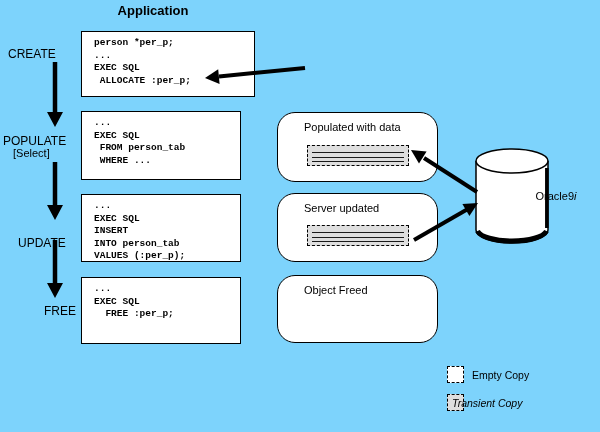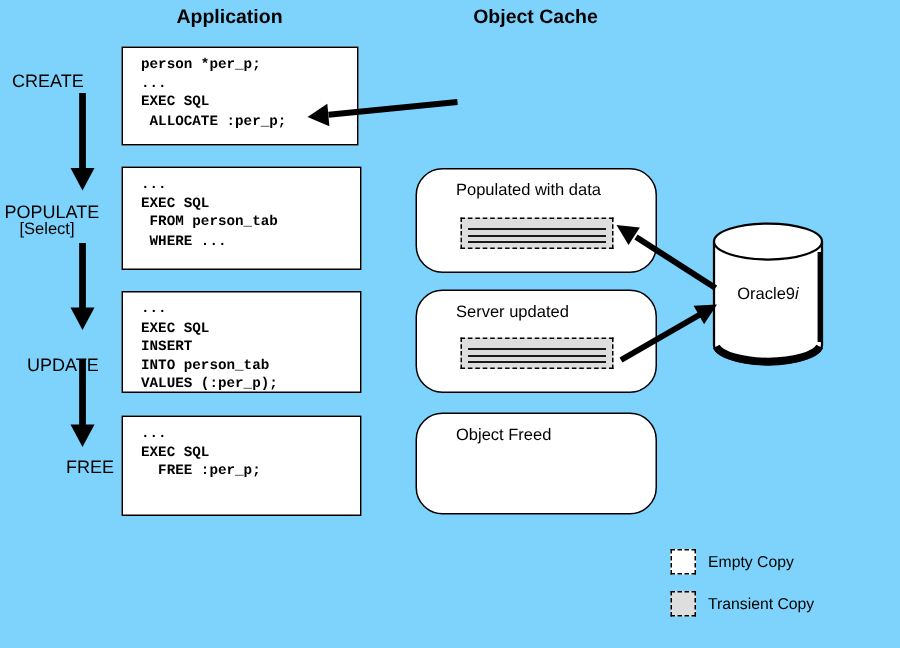--- a/index.html
+++ b/index.html
@@ -23,42 +23,41 @@
   }
   .cache-label{position:absolute;left:26px;top:8px;font-size:11px;white-space:nowrap;}
   .copy-rect{position:absolute;border:1px dashed #000;box-sizing:border-box;}
   .copy-rect.empty{background:#fff;}
   .copy-rect.transient{background:#dedede;}
   .transient-lines{
     position:absolute;left:4px;right:4px;top:3px;bottom:3px;
     background:repeating-linear-gradient(to bottom,transparent 0,transparent 3.2px,#1a1a1a 3.2px,#1a1a1a 4.4px);
   }
   .svg-overlay{position:absolute;left:0;top:0;pointer-events:none;}
-  .oracle-label{position:absolute;left:476px;top:190px;width:72px;text-align:center;font-size:11px;white-space:nowrap;}
+  .oracle-label{position:absolute;left:476px;top:190px;width:72px;text-align:center;font-size:11px;white-space:nowrap;padding-left:44px;}
   .oracle-label .it{font-style:italic;}
   .legend-swatch{position:absolute;width:17px;height:17px;border:1px dashed #000;box-sizing:border-box;}
   .legend-swatch.empty{background:#fff;}
   .legend-swatch.transient{background:#dedede;}
   .legend-label{position:absolute;font-size:10.5px;white-space:nowrap;}
 </style>
 </head>
 <body>
 
 <div class="stage">
 
   <div class="hdr" style="left:153px;top:3px;">Application</div>
-  <div class="hdr" style="left:357px;top:3px;">Object Cache</div>
 
   <div class="flow-label" style="left:8px;top:47px;">CREATE</div>
   <div class="flow-label" style="left:3px;top:134px;">POPULATE</div>
   <div class="flow-sub" style="left:13px;top:147px;">[Select]</div>
   <div class="flow-label" style="left:18px;top:236px;">UPDATE</div>
   <div class="flow-label" style="left:44px;top:304px;">FREE</div>
 
-  <div class="code-box" style="left:81px;top:31px;width:158px;height:66px;">
+  <div class="code-box" style="left:81px;top:31px;width:174px;height:66px;">
     <div class="code-line">person *per_p;</div>
     <div class="code-line">...</div>
     <div class="code-line">EXEC SQL</div>
     <div class="code-line"> ALLOCATE :per_p;</div>
   </div>
 
   <div class="code-box" style="left:81px;top:111px;width:160px;height:69px;">
     <div class="code-line">...</div>
     <div class="code-line">EXEC SQL</div>
     <div class="code-line"> FROM person_tab</div>
@@ -134,15 +133,15 @@
       <line x1="414" y1="240" x2="467" y2="209.5" stroke-width="4"></line>
       <polygon points="478,203 469.4,216.1 462.4,203.9" stroke="none"></polygon>
     </g>
   </svg>
 
   <div class="oracle-label"><span>Oracle9</span><span class="it">i</span></div>
 
   <div class="legend-swatch empty" style="left:447px;top:366px;"></div>
   <div class="legend-label" style="left:472px;top:369px;text-align:center;">Empty Copy</div>
   <div class="legend-swatch transient" style="left:447px;top:394px;"></div>
-  <div class="legend-label" style="left:472px;top:397px;">Transient Copy</div>
+  <div class="legend-label" style="left:452px;top:397px;font-style:italic;">Transient Copy</div>
 
 </div>
 
 </body></html>

